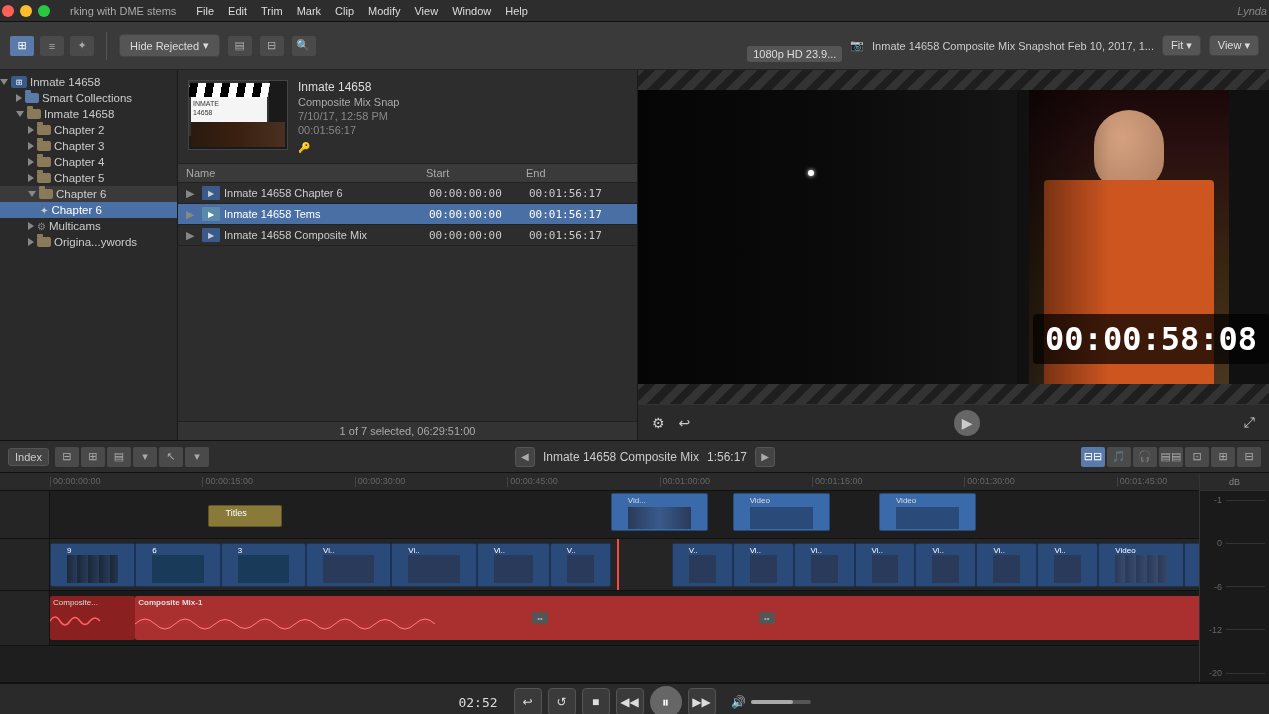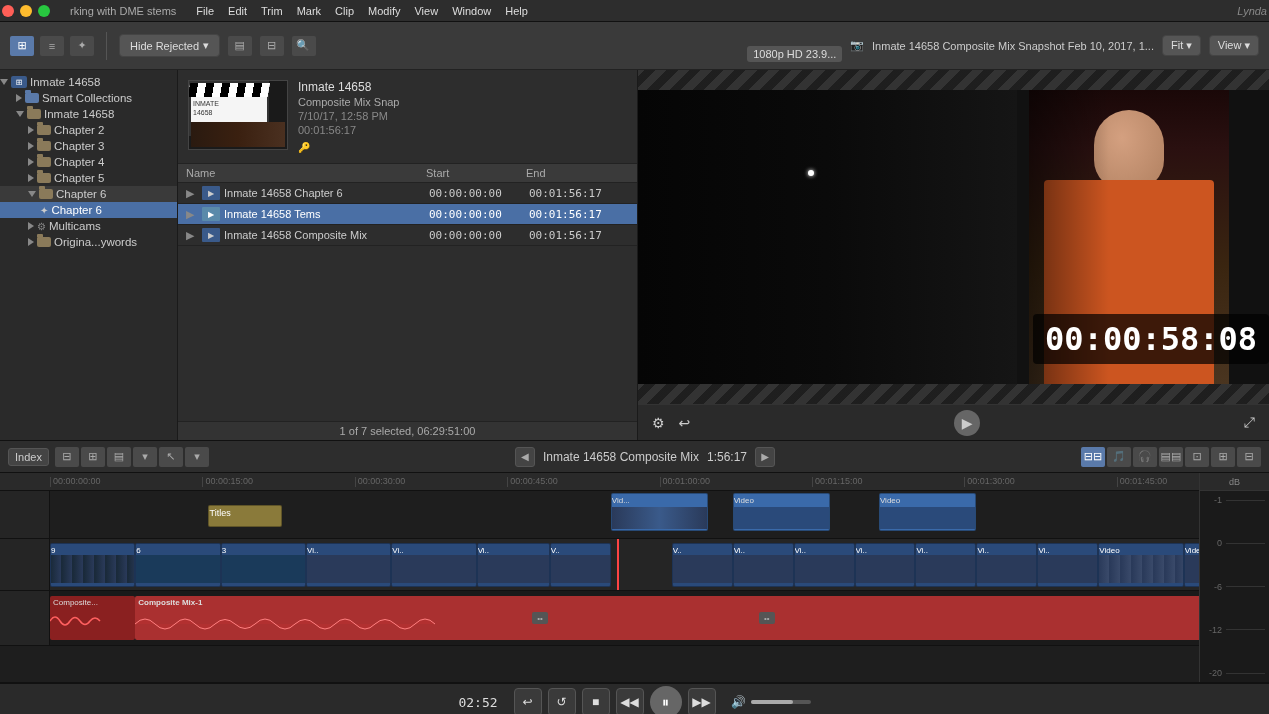--- a/index.html
+++ b/index.html
@@ -471,21 +471,21 @@
     }
 
     
     .clip-block {
       position: absolute;
       height: 30px;
       top: 5px;
       border-radius: 2px;
       font-size: 9px;
       color: #fff;
-      padding: 2px 0;
+      padding: 2px 16px;
       overflow: hidden;
       white-space: nowrap;
       cursor: pointer;
       border: 1px solid rgba(0,0,0,0.3);
     }
     .clip-blue { background: #3a6aaa; }
     .clip-dark-blue { background: #2a4a7a; }
     .clip-titles { background: #8a7a3a; }
 
     

